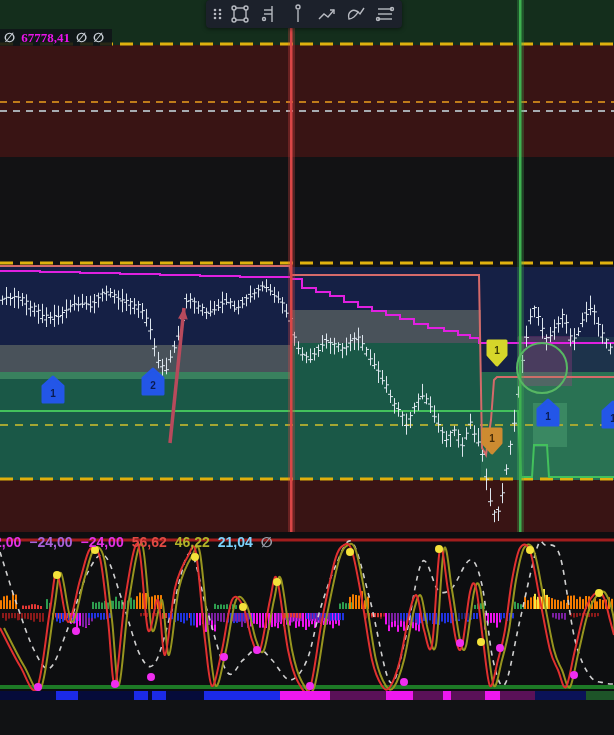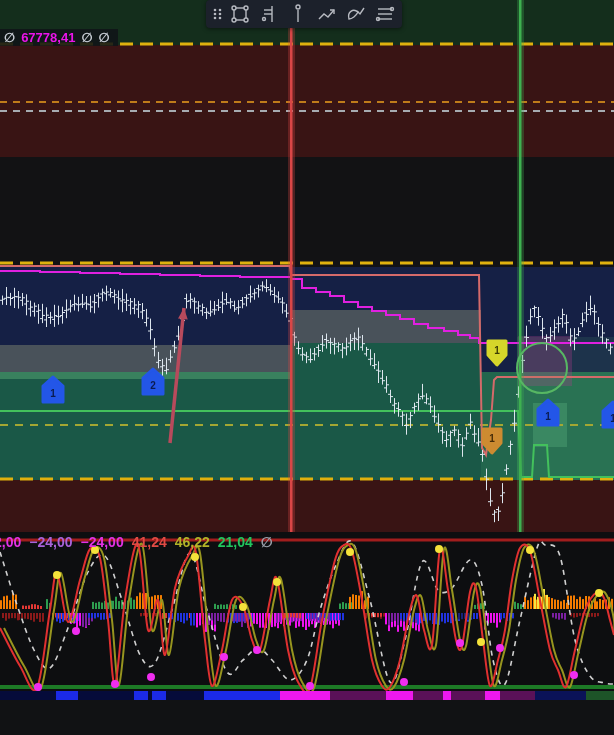--- a/index.html
+++ b/index.html
@@ -545,21 +545,21 @@
           <polygon points="488,341 506,341 506,355 497,365 488,355" fill="#d6d62a" stroke="#d6d62a" stroke-width="3" stroke-linejoin="round"></polygon>
           <text x="497" y="354" text-anchor="middle" font-size="10" font-weight="bold" fill="#3c3c05">1</text>
         </g>
         <g>
           <polygon points="483,429 501,429 501,443 492,453 483,443" fill="#cd8b31" stroke="#cd8b31" stroke-width="3" stroke-linejoin="round"></polygon>
           <text x="492" y="442" text-anchor="middle" font-size="10" font-weight="bold" fill="#462c08">1</text>
         </g>
       </svg>
     <div id="price-label">
         <span style="color: rgb(201, 206, 214);">∅</span>
-        <span style="color: rgb(234, 20, 234);">67778,41</span>
+        <span style="color: rgb(234, 20, 234); font-family: Liberation Serif, serif;">67778,41</span>
         <span style="color: rgb(201, 206, 214);">∅</span>
         <span style="color: rgb(201, 206, 214);">∅</span>
       </div>
     <div id="toolbar">
         <div id="grip">
           <svg width="14" height="24" viewBox="0 0 14 24">
             <g fill="#b7bac1">
               <circle cx="5" cy="8" r="1.3"></circle>
               <circle cx="5" cy="12" r="1.3"></circle>
               <circle cx="5" cy="16" r="1.3"></circle>
@@ -1040,23 +1040,23 @@
           <circle cx="404" cy="682" r="4" fill="#f02df0"></circle>
           <circle cx="460" cy="643" r="4" fill="#f02df0"></circle>
           <circle cx="500" cy="648" r="4" fill="#f02df0"></circle>
           <circle cx="574" cy="675" r="4" fill="#f02df0"></circle>
         </g>
       </svg>
     <div id="ind-header">
         <span style="color: rgb(227, 50, 227);">2,00</span>
         <span style="color: rgb(169, 99, 217);">−24,00</span>
         <span style="color: rgb(227, 50, 227);">−24,00</span>
-        <span style="color: rgb(224, 74, 68);">41,24</span>
+        <span style="color: rgb(224, 74, 68);">56,62</span>
         <span style="color: rgb(179, 179, 40);">46,22</span>
-        <span style="color: #22c55e; text-align: center;">21,04</span>
+        <span style="color: #7dd3fc; text-align: center;">21,04</span>
         <span style="color: rgb(154, 160, 170);">∅</span>
       </div>
   </div>
   <div id="strip">
       <div class="seg" style="left: 0px; width: 56px; background: rgb(5, 11, 58);"></div>
       <div class="seg" style="left: 56px; width: 22px; background: rgb(27, 42, 232);"></div>
       <div class="seg" style="left: 78px; width: 56px; background: rgb(5, 11, 58);"></div>
       <div class="seg" style="left: 134px; width: 14px; background: rgb(27, 42, 232);"></div>
       <div class="seg" style="left: 148px; width: 4px; background: rgb(5, 11, 58);"></div>
       <div class="seg" style="left: 152px; width: 14px; background: rgb(27, 42, 232);"></div>

